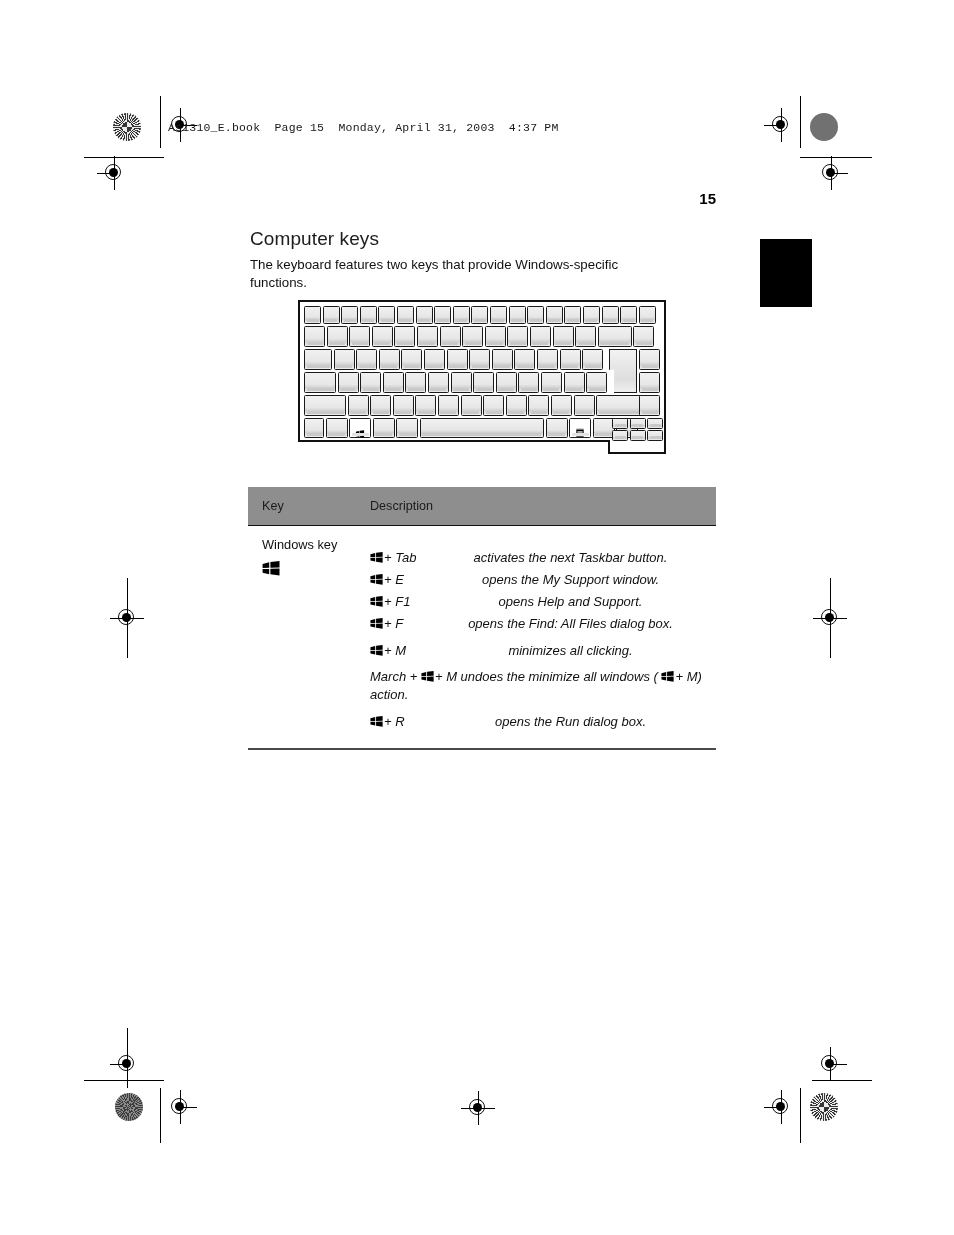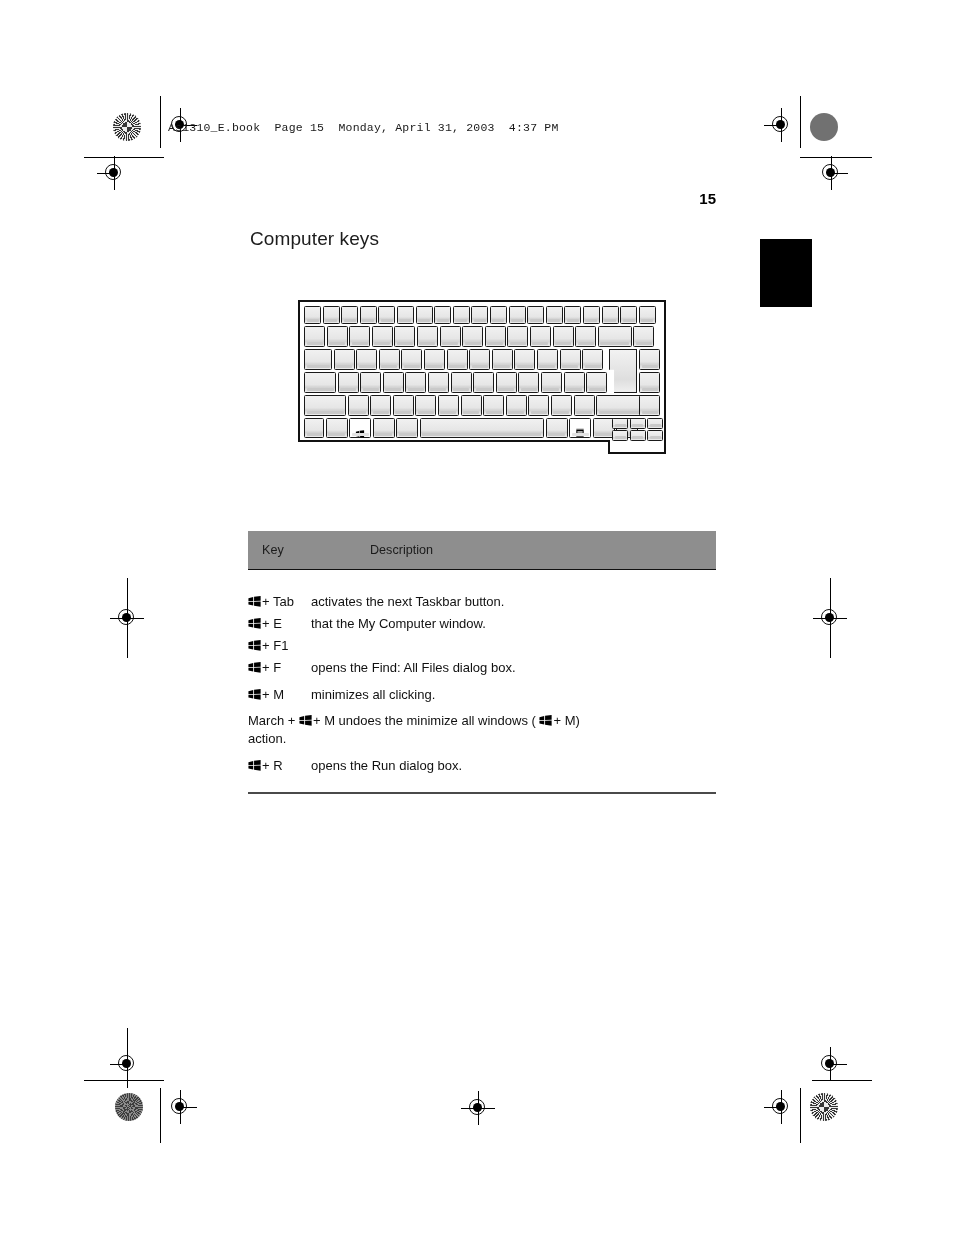--- a/index.html
+++ b/index.html
@@ -202,21 +202,20 @@
     transform: translate(-50%,-50%);
     width: 8px; height: 9px;
   }
 
   
   .tbl {
     position: absolute;
     left: 248px;
     top: 487px;
     width: 468px;
-    margin-top: 44px;
   }
   .tbl-head {
     background: #8e8e8e;
     height: 38px;
     display: flex;
     align-items: center;
     border-bottom: 1.6px solid #111;
   }
   .tbl-head .c1 {
     width: 122px;
@@ -248,35 +247,37 @@
     line-height: 17.8px;
     color: #111;
   }
   .keycell-icon {
     display: block;
     margin-top: 9px;
   }
 
   .shortcut-list {
     margin-top: 12px;
+    font-style: italic;
   }
   .shortcut-line {
     display: flex;
     align-items: baseline;
     margin-bottom: 4.5px;
     font-size: 13px;
     line-height: 17.6px;
   }
   .shortcut-line .combo {
     width: 63px;
     flex: 0 0 63px;
     white-space: nowrap;
   }
   .shortcut-line .desc {
     flex: 1 1 auto;
+    text-align: center;
   }
   .shortcut-para {
     font-size: 13px;
     line-height: 17.6px;
     margin-bottom: 4.5px;
   }
 
   
   .winflag {
     display: inline-block;
@@ -383,20 +384,21 @@
 </div>
 
 <div class="running-header">As1310_E.book  Page 15  Monday, April 31, 2003  4:37 PM</div>
 
 <div class="folio">15</div>
 
 <div class="black-tab"></div>
 
 <div class="content">
   <h1 class="section-title">Computer keys</h1>
+  <p class="intro">The keyboard features two keys that provide Windows-specific functions.</p>
 </div>
 
 <div class="kb-wrap">
   <div class="kb-frame"></div>
   <div class="kb-foot"></div>
 
   <div class="kb-row" style="left:6px; top:6px;">
     <div class="kkey" style="width:17px;height:18px;"></div>
     <div class="kkey" style="width:17px;height:18px;"></div>
     <div class="kkey" style="width:17px;height:18px;"></div>
@@ -539,20 +541,33 @@
 </div>
 
 <div class="tbl">
 
   <div class="tbl-head">
     <div class="c1">Key</div>
     <div class="c2">Description</div>
   </div>
 
   <div class="tbl-row">
+    <div class="c1">
+      <span>Windows key</span>
+      <span class="keycell-icon">
+        <span class="winflag lg">
+          <svg viewBox="0 0 18 15" width="18" height="15" xmlns="http://www.w3.org/2000/svg">
+            <path d="M0.6 3.0 L7.2 1.3 L7.2 6.8 L0.6 7.1 Z" fill="#000"></path>
+            <path d="M8.4 1.0 L17.5 0.0 L17.5 6.6 L8.4 6.8 Z" fill="#000"></path>
+            <path d="M0.6 8.1 L7.2 7.9 L7.2 13.2 L0.6 11.7 Z" fill="#000"></path>
+            <path d="M8.4 7.8 L17.5 7.6 L17.5 14.6 L8.4 13.3 Z" fill="#000"></path>
+          </svg>
+        </span>
+      </span>
+    </div>
     <div class="c2">
 
       <div class="shortcut-list">
 
         <div class="shortcut-line">
           <span class="combo"><span class="winflag"><svg viewBox="0 0 18 15" width="13" height="11" xmlns="http://www.w3.org/2000/svg">
                   <path d="M0.6 3.0 L7.2 1.3 L7.2 6.8 L0.6 7.1 Z" fill="#000"></path>
                   <path d="M8.4 1.0 L17.5 0.0 L17.5 6.6 L8.4 6.8 Z" fill="#000"></path>
                   <path d="M0.6 8.1 L7.2 7.9 L7.2 13.2 L0.6 11.7 Z" fill="#000"></path>
                   <path d="M8.4 7.8 L17.5 7.6 L17.5 14.6 L8.4 13.3 Z" fill="#000"></path>
@@ -560,30 +575,31 @@
           <span class="desc">activates the next Taskbar button.</span>
         </div>
 
         <div class="shortcut-line">
           <span class="combo"><span class="winflag"><svg viewBox="0 0 18 15" width="13" height="11" xmlns="http://www.w3.org/2000/svg">
                   <path d="M0.6 3.0 L7.2 1.3 L7.2 6.8 L0.6 7.1 Z" fill="#000"></path>
                   <path d="M8.4 1.0 L17.5 0.0 L17.5 6.6 L8.4 6.8 Z" fill="#000"></path>
                   <path d="M0.6 8.1 L7.2 7.9 L7.2 13.2 L0.6 11.7 Z" fill="#000"></path>
                   <path d="M8.4 7.8 L17.5 7.6 L17.5 14.6 L8.4 13.3 Z" fill="#000"></path>
                 </svg></span><span>+ E</span></span>
-          <span class="desc">that the My Computer window.</span>
+          <span class="desc">opens the My Support window.</span>
         </div>
 
         <div class="shortcut-line">
           <span class="combo"><span class="winflag"><svg viewBox="0 0 18 15" width="13" height="11" xmlns="http://www.w3.org/2000/svg">
                   <path d="M0.6 3.0 L7.2 1.3 L7.2 6.8 L0.6 7.1 Z" fill="#000"></path>
                   <path d="M8.4 1.0 L17.5 0.0 L17.5 6.6 L8.4 6.8 Z" fill="#000"></path>
                   <path d="M0.6 8.1 L7.2 7.9 L7.2 13.2 L0.6 11.7 Z" fill="#000"></path>
                   <path d="M8.4 7.8 L17.5 7.6 L17.5 14.6 L8.4 13.3 Z" fill="#000"></path>
                 </svg></span><span>+ F1</span></span>
+          <span class="desc">opens Help and Support.</span>
         </div>
 
         <div class="shortcut-line">
           <span class="combo"><span class="winflag"><svg viewBox="0 0 18 15" width="13" height="11" xmlns="http://www.w3.org/2000/svg">
                   <path d="M0.6 3.0 L7.2 1.3 L7.2 6.8 L0.6 7.1 Z" fill="#000"></path>
                   <path d="M8.4 1.0 L17.5 0.0 L17.5 6.6 L8.4 6.8 Z" fill="#000"></path>
                   <path d="M0.6 8.1 L7.2 7.9 L7.2 13.2 L0.6 11.7 Z" fill="#000"></path>
                   <path d="M8.4 7.8 L17.5 7.6 L17.5 14.6 L8.4 13.3 Z" fill="#000"></path>
                 </svg></span><span>+ F</span></span>
           <span class="desc">opens the Find: All Files dialog box.</span>

